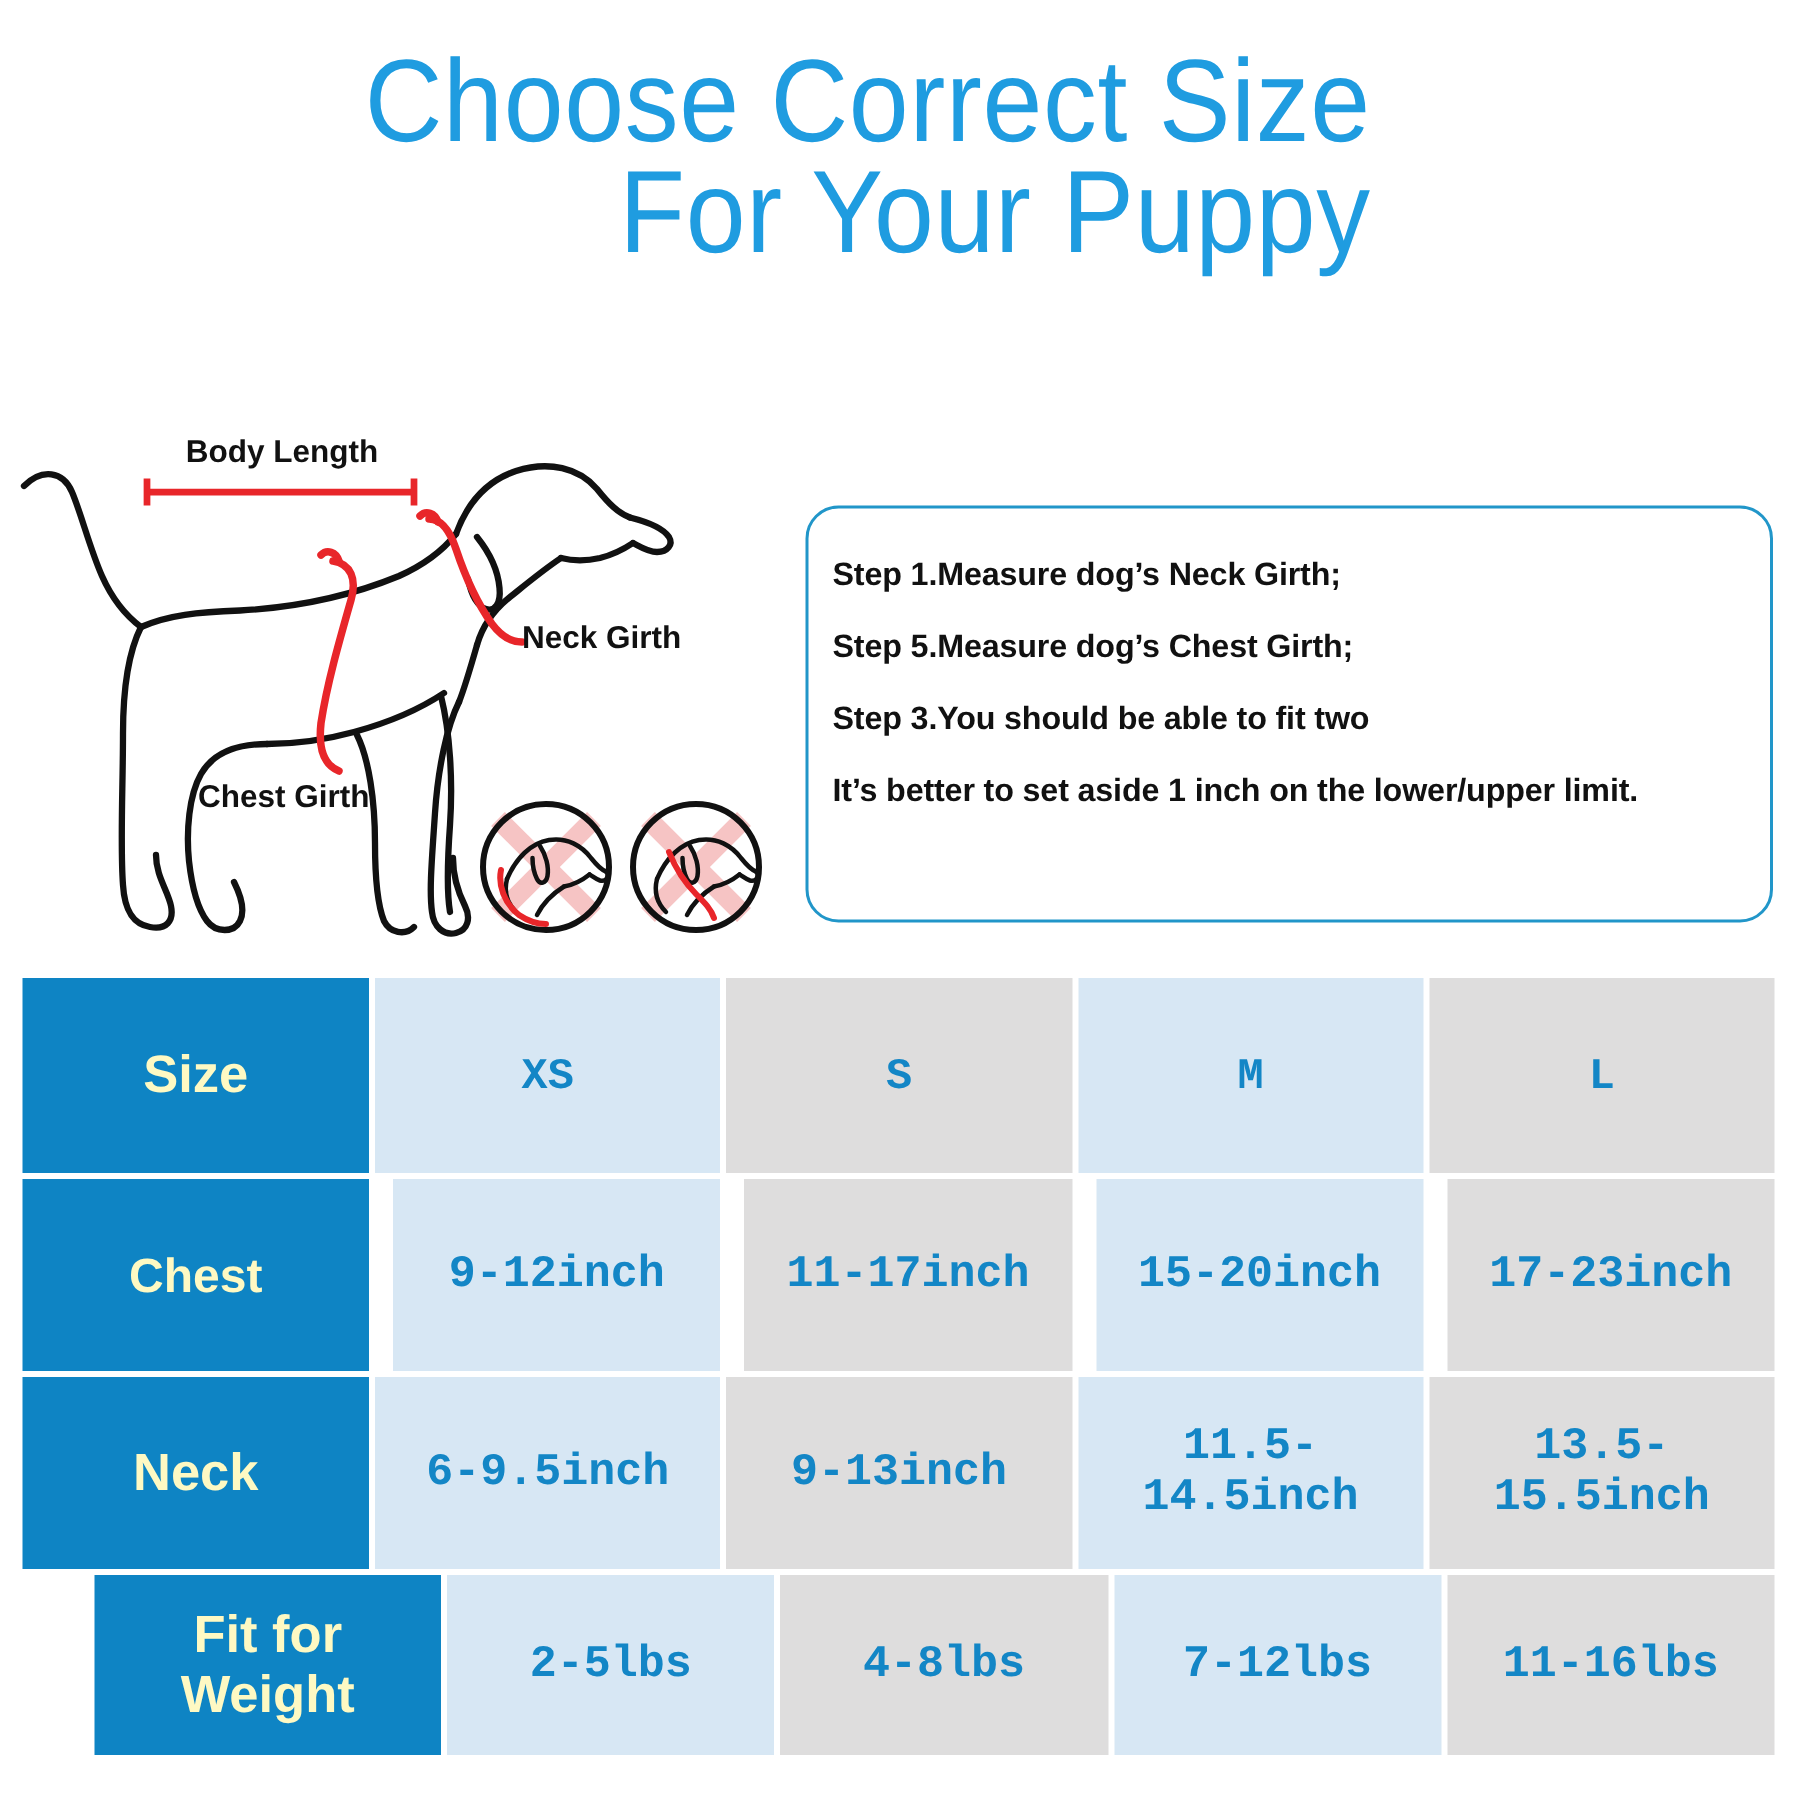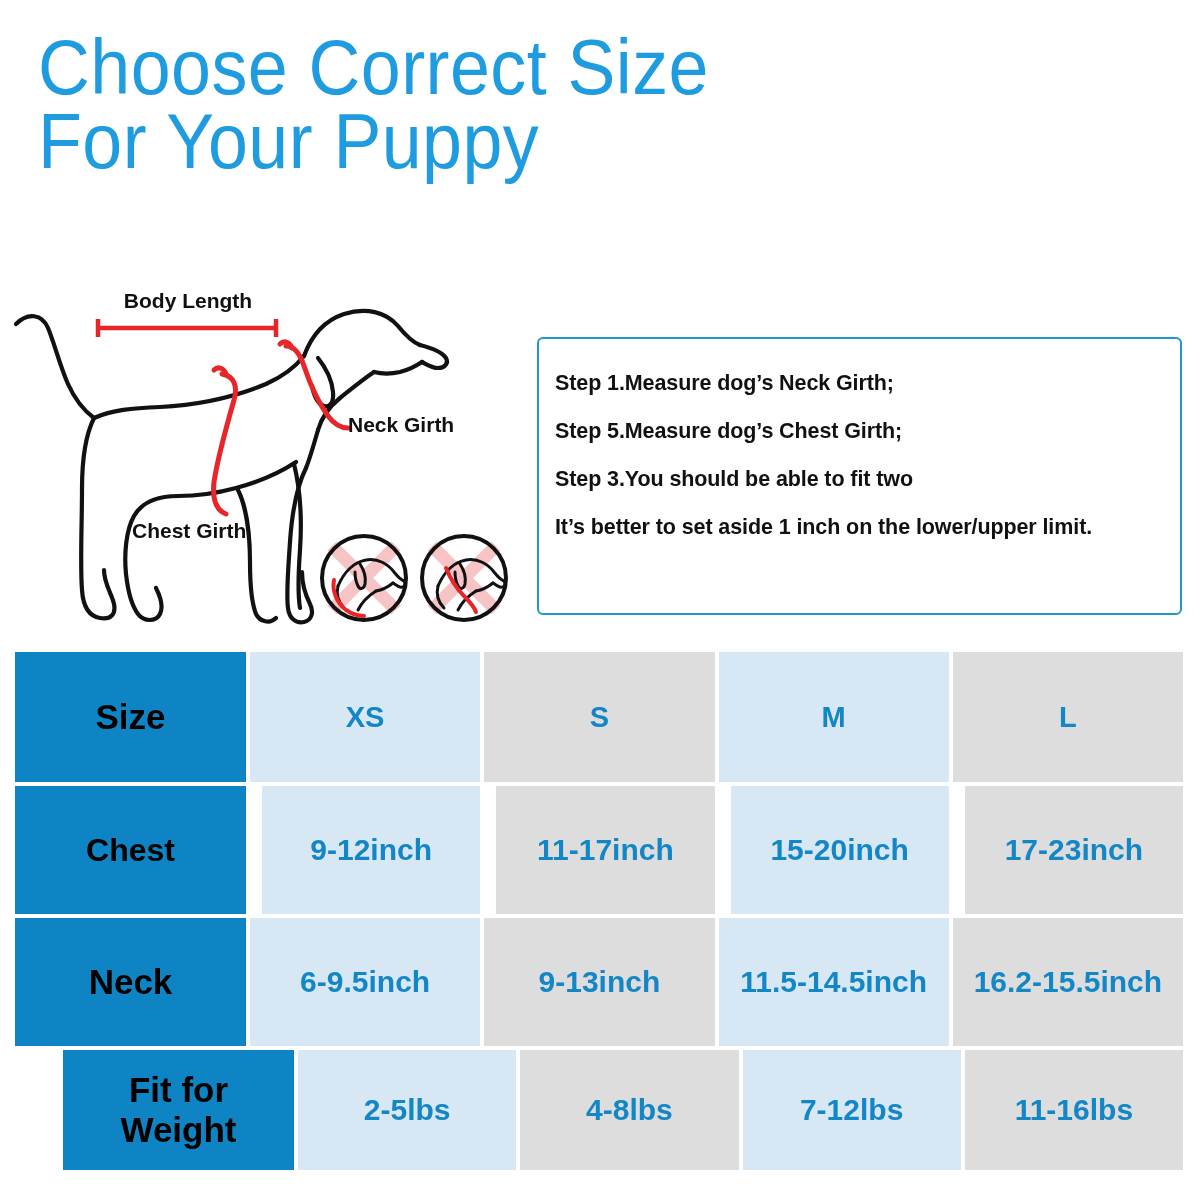--- a/index.html
+++ b/index.html
@@ -15,21 +15,21 @@
     font-family: "Liberation Sans", sans-serif;
     -webkit-font-smoothing: antialiased;
   }
 
   
   #title-block {
     position: absolute;
     left: 0;
     top: 30px;
     width: 952px;
-    text-align: left;
+    text-align: right;
   }
   .title-line {
     color: #1f9ce0;
     font-family: "Liberation Sans", sans-serif;
     font-weight: 400;
     font-size: 78px;
     line-height: 74px;
     letter-spacing: 0.5px;
     transform: scaleX(0.92);
     transform-origin: center top;
@@ -49,21 +49,21 @@
 
   
   #instructions {
     position: absolute;
     left: 537px;
     top: 337px;
     width: 645px;
     height: 278px;
     box-sizing: border-box;
     border: 2px solid #2196c9;
-    border-radius: 6px;
+    border-radius: 22px;
     background: #ffffff;
     padding: 20px 16px 10px 16px;
   }
   .step-line {
     color: #111111;
     font-size: 21.5px;
     font-weight: 700;
     line-height: 48px;
     white-space: nowrap;
     letter-spacing: -0.1px;
@@ -81,35 +81,36 @@
     display: flex;
     width: 100%;
     gap: 4px;
     margin-bottom: 4px;
   }
   .trow:last-child { margin-bottom: 0; }
 
   .row-head {
     flex: 0 0 231px;
     background: #0e84c4;
-    color: #000000;
+    color: #fef9c3;
     display: flex;
     align-items: center;
     justify-content: center;
     text-align: center;
     font-weight: 700;
   }
   .cell {
     flex: 1 1 0;
     display: flex;
     align-items: center;
     justify-content: center;
     text-align: center;
     color: #1386c6;
     font-weight: 700;
+    font-family: Liberation Mono, monospace;
   }
   .cell.blue { background: #d7e7f4; }
   .cell.gray { background: #dedddd; }
 
   
   #row-header { height: 130px; }
   #row-header .row-head { font-size: 35px; }
   #row-header .cell { font-size: 29px; }
 
   #row-chest { height: 128px; }
@@ -237,21 +238,21 @@
     <div class="cell gray">11-17inch</div>
     <div class="cell blue">15-20inch</div>
     <div class="cell gray">17-23inch</div>
   </div>
 
   <div class="trow" id="row-neck">
     <div class="row-head">Neck</div>
     <div class="cell blue">6-9.5inch</div>
     <div class="cell gray">9-13inch</div>
     <div class="cell blue">11.5-14.5inch</div>
-    <div class="cell gray">16.2-15.5inch</div>
+    <div class="cell gray">13.5-15.5inch</div>
   </div>
 
   <div class="trow" id="row-weight">
     <div class="row-head">
       <div>
         <div>Fit for</div>
         <div>Weight</div>
       </div>
     </div>
     <div class="cell blue">2-5lbs</div>

